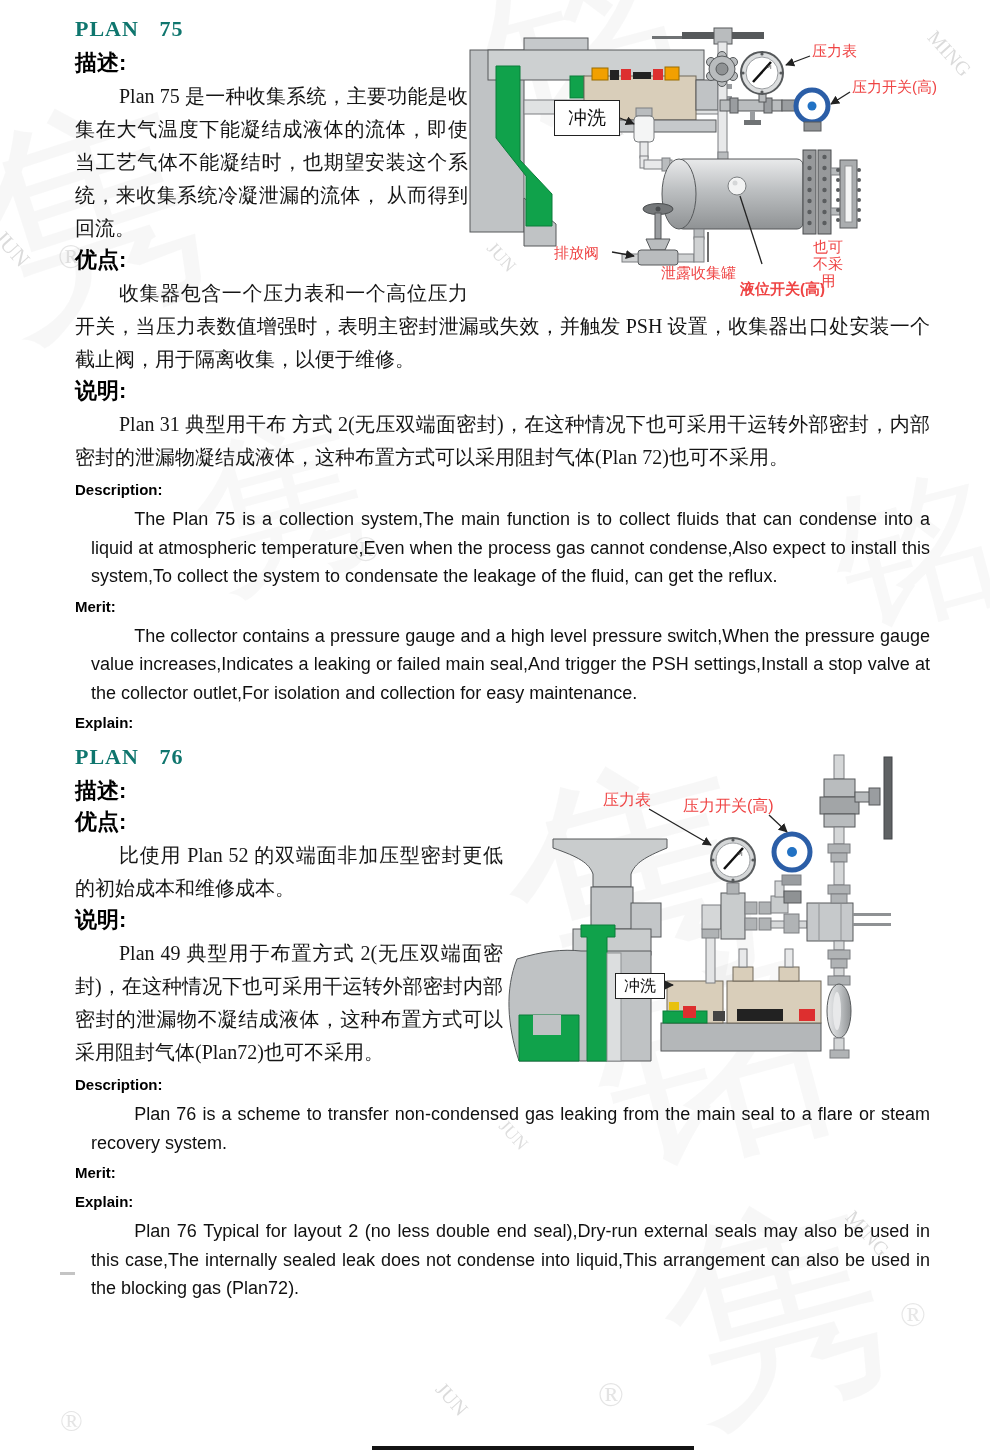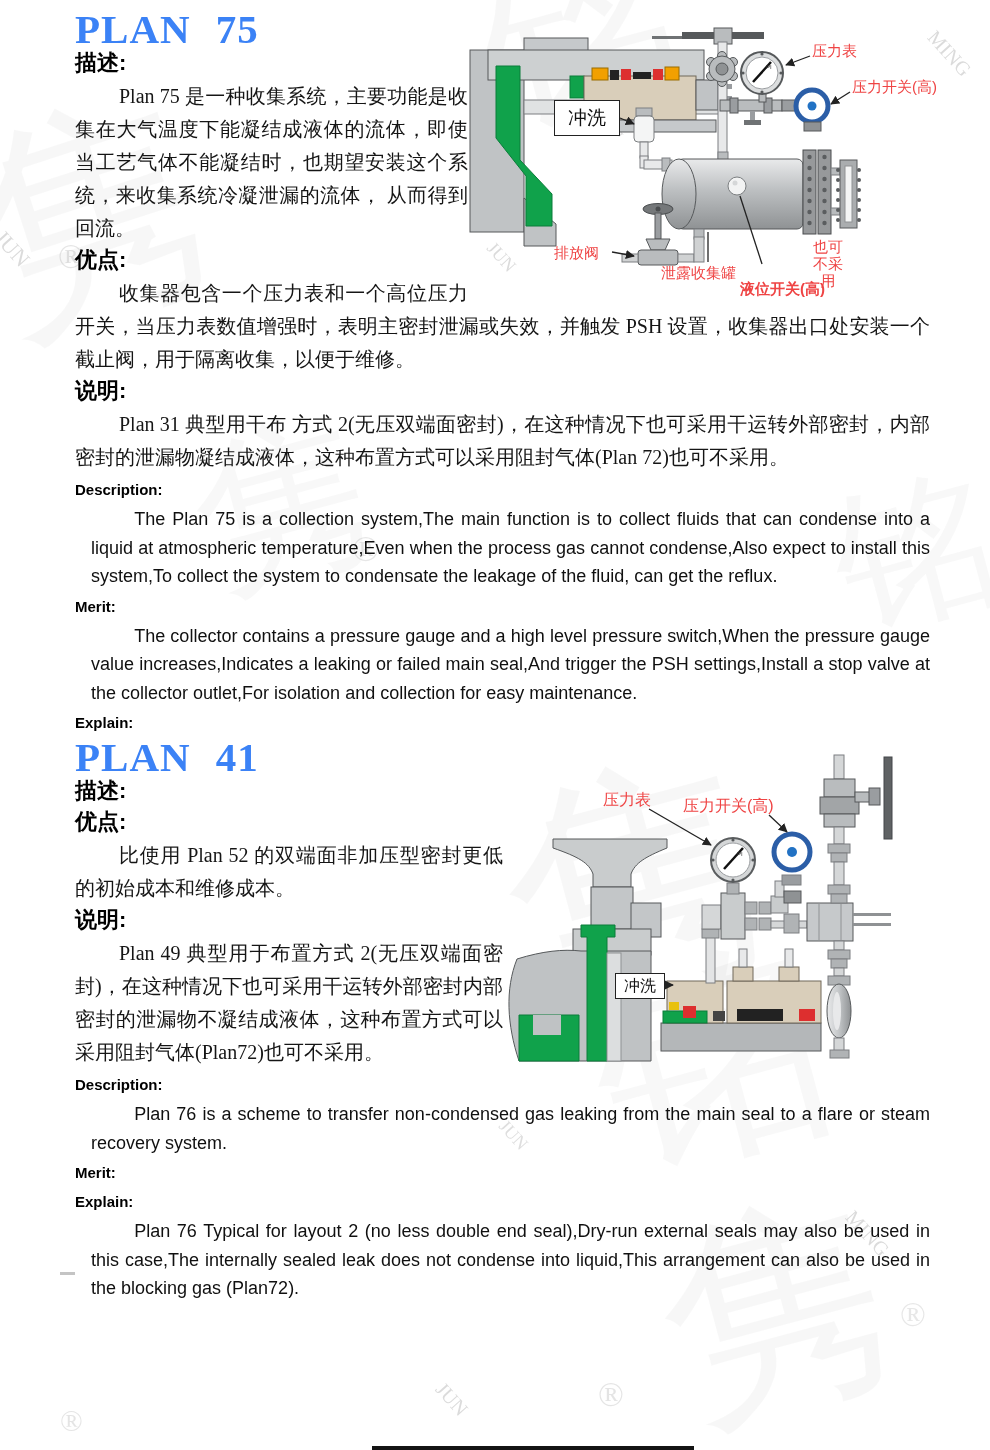--- a/index.html
+++ b/index.html
@@ -8,22 +8,22 @@
     background:#ffffff;overflow:hidden;box-sizing:border-box;
     padding:12px 60px 0 75px;
     font-family:"Liberation Serif",serif;color:#111;
   }
   
   #wm-layer{position:absolute;inset:0;z-index:0;pointer-events:none;}
   .wm{position:absolute;color:#8a8a8a;font-family:"Liberation Serif",serif;white-space:nowrap;transform-origin:left top;}
   
   .plan{position:relative;z-index:1;clear:both;}
   .plan-title{
-    font-family:"Liberation Serif",serif;font-weight:700;font-size:41px;line-height:34px;
-    color:#3b82f6;letter-spacing:1px;word-spacing:14px;margin:0 0 3px 0;
+    font-family:"Liberation Serif",serif;font-weight:700;font-size:22px;line-height:34px;
+    color:#0f766e;letter-spacing:1px;word-spacing:14px;margin:0 0 3px 0;
   }
   .zh-h{font-family:"Liberation Sans",sans-serif;font-weight:700;font-size:22px;line-height:28px;margin:1px 0 3px 0;color:#000;}
   .zh-p{font-size:20px;line-height:33px;margin:0;text-align:justify;text-indent:2.2em;color:#151515;}
   .en-h{font-family:"Liberation Sans",sans-serif;font-weight:700;font-size:15px;line-height:26px;margin:3px 0 2px 0;color:#000;}
   .en-p{font-family:"Liberation Sans",sans-serif;font-size:18px;line-height:28.5px;margin:0 0 2px 16px;text-align:justify;text-indent:2.4em;color:#101010;}
   .spacer{float:right;}
   .s75{width:462px;height:268px;}
   .s76{width:427px;height:352px;}
   .diagram{position:absolute;}
   .d75{left:393px;top:0;width:515px;height:278px;}
@@ -370,21 +370,21 @@
         </g>
       </svg>
 
       <div class="flush-box fb76">
           <span>冲洗</span>
         </div>
       <div class="dlabel" style="left:100px;top:38px;font-size:16px;">压力表</div>
       <div class="dlabel" style="left:180px;top:44px;font-size:16px;">压力开关(高)</div>
     </div>
 
-    <h1 class="plan-title">PLAN 41</h1>
+    <h1 class="plan-title">PLAN 76</h1>
     <h2 class="zh-h">描述:</h2>
     <h2 class="zh-h">优点:</h2>
     <p class="zh-p">比使用 Plan 52 的双端面非加压型密封更低的初始成本和维修成本。</p>
     <h2 class="zh-h">说明:</h2>
     <p class="zh-p">Plan 49 典型用于布置方式 2(无压双端面密封)，在这种情况下也可采用干运转外部密封内部密封的泄漏物不凝结成液体，这种布置方式可以采用阻封气体(Plan72)也可不采用。</p>
     <h3 class="en-h">Description:</h3>
     <p class="en-p">Plan 76 is a scheme to transfer non-condensed gas leaking from the main seal to a flare or steam recovery system.</p>
     <h3 class="en-h">Merit:</h3>
     <h3 class="en-h">Explain:</h3>
     <p class="en-p">Plan 76 Typical for layout 2 (no less double end seal),Dry-run external seals may also be used in this case,The internally sealed leak does not  condense into liquid,This arrangement can also be used in the blocking gas (Plan72).</p>

